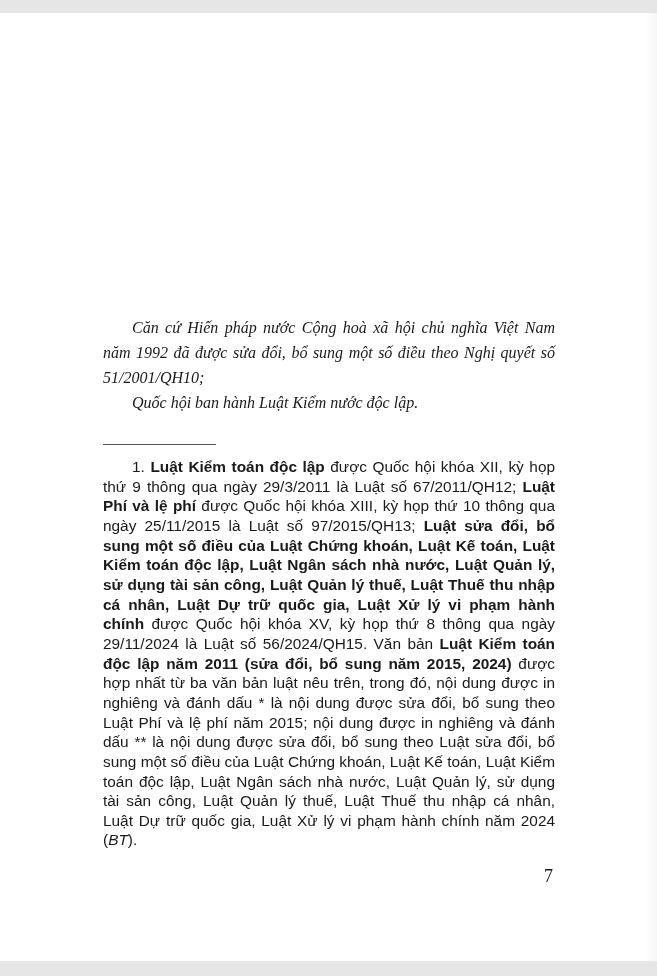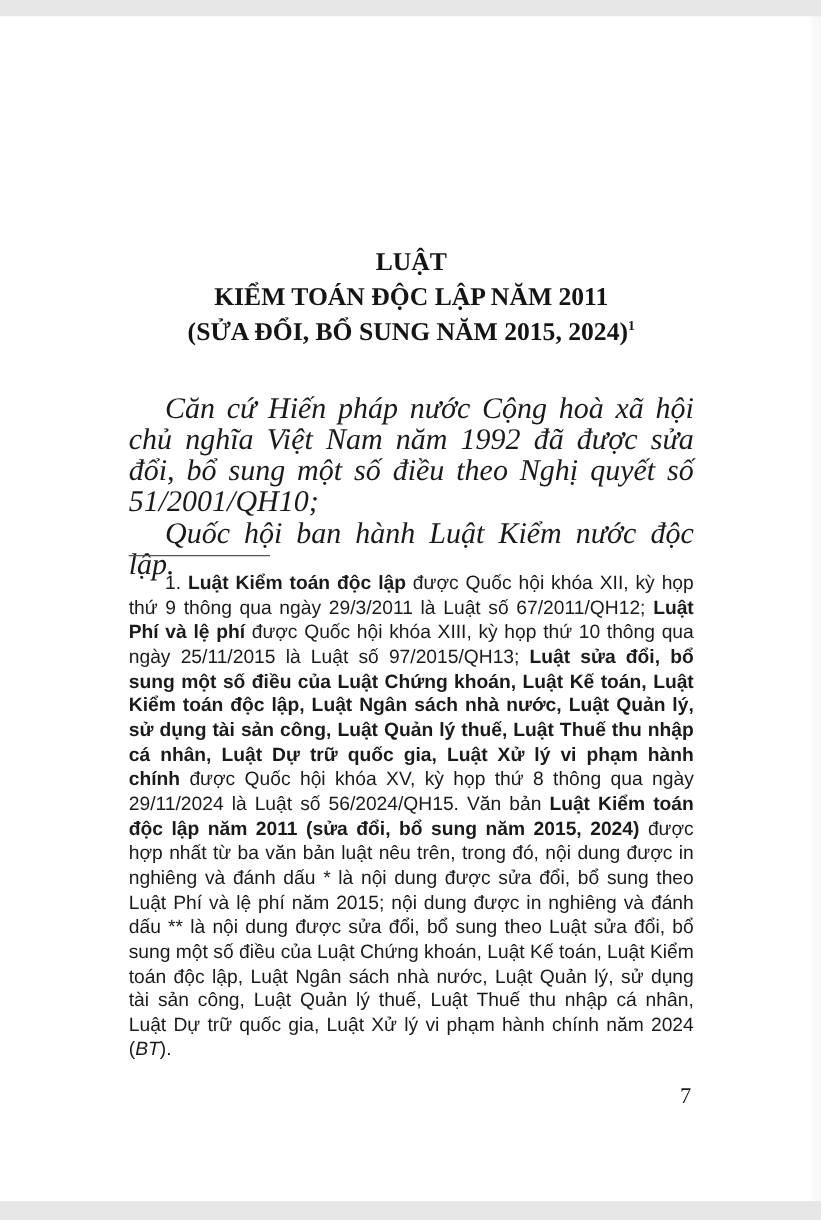--- a/index.html
+++ b/index.html
@@ -23,21 +23,21 @@
     position: absolute; left: 103px; top: 183px; width: 452px;
     text-align: center; font-weight: bold;
     font-family: "Liberation Serif", "DejaVu Serif", serif;
     font-size: 20.5px; line-height: 28px; color: #141414;
   }
   .title-block sup { font-size: 11px; vertical-align: 0; position: relative; top: -8px; }
   .preamble {
     position: absolute; left: 103px; top: 302px; width: 452px;
     font-style: italic;
     font-family: "Liberation Serif", "DejaVu Serif", serif;
-    font-size: 24px; line-height: 25px; text-align: justify;
+    font-size: 16px; line-height: 25px; text-align: justify;
   }
   .preamble p { margin: 0; text-indent: 29px; }
   .fn-rule {
     position: absolute; left: 103px; top: 431px; width: 113px; height: 0;
     border-top: 1px solid #555;
   }
   .footnote {
     position: absolute; left: 103px; top: 444px; width: 452px;
     font-family: Liberation Sans, sans-serif;
     font-size: 15.4px; line-height: 19.65px; text-align: justify;
@@ -49,25 +49,20 @@
     font-family: "Liberation Serif", "DejaVu Serif", serif;
     font-size: 18px;
   }
 </style>
 </head>
 <body>
 
 <div class="page">
   <div class="page-shade"></div>
 
-  <div class="title-block">
-    <div>LUẬT</div>
-    <div>KIỂM TOÁN ĐỘC LẬP NĂM 2011</div>
-    <div><span>(SỬA ĐỔI, BỔ SUNG NĂM 2015, 2024)</span><sup>1</sup></div>
-  </div>
 
   <div class="preamble">
     <p>Căn cứ Hiến pháp nước Cộng hoà xã hội chủ nghĩa Việt Nam năm 1992 đã được sửa đổi, bổ sung một số điều theo Nghị quyết số 51/2001/QH10;</p>
     <p>Quốc hội ban hành Luật Kiểm nước độc lập.</p>
   </div>
 
   <div class="fn-rule"></div>
 
   <div class="footnote">
     <p><span>1.</span> <b>Luật Kiểm toán độc lập</b><span> được Quốc hội khóa XII, kỳ họp thứ 9 thông qua ngày 29/3/2011 là Luật số 67/2011/QH12; </span><b>Luật Phí và lệ phí</b><span> được Quốc hội khóa XIII, kỳ họp thứ 10 thông qua ngày 25/11/2015 là Luật số 97/2015/QH13; </span><b>Luật sửa đổi, bổ sung một số điều của Luật Chứng khoán, Luật Kế toán, Luật Kiểm toán độc lập, Luật Ngân sách nhà nước, Luật Quản lý, sử dụng tài sản công, Luật Quản lý thuế, Luật Thuế thu nhập cá nhân, Luật Dự trữ quốc gia, Luật Xử lý vi phạm hành chính</b><span> được Quốc hội khóa XV, kỳ họp thứ 8 thông qua ngày 29/11/2024 là Luật số 56/2024/QH15. Văn bản </span><b>Luật Kiểm toán độc lập năm 2011 (sửa đổi, bổ sung năm 2015, 2024)</b><span> được hợp nhất từ ba văn bản luật nêu trên, trong đó, nội dung được in nghiêng và đánh dấu * là nội dung được sửa đổi, bổ sung theo Luật Phí và lệ phí năm 2015; nội dung được in nghiêng và đánh dấu ** là nội dung được sửa đổi, bổ sung theo Luật sửa đổi, bổ sung một số điều của Luật Chứng khoán, Luật Kế toán, Luật Kiểm toán độc lập, Luật Ngân sách nhà nước, Luật Quản lý, sử dụng tài sản công, Luật Quản lý thuế, Luật Thuế thu nhập cá nhân, Luật Dự trữ quốc gia, Luật Xử lý vi phạm hành chính năm 2024 (</span><i>BT</i><span>).</span></p>

